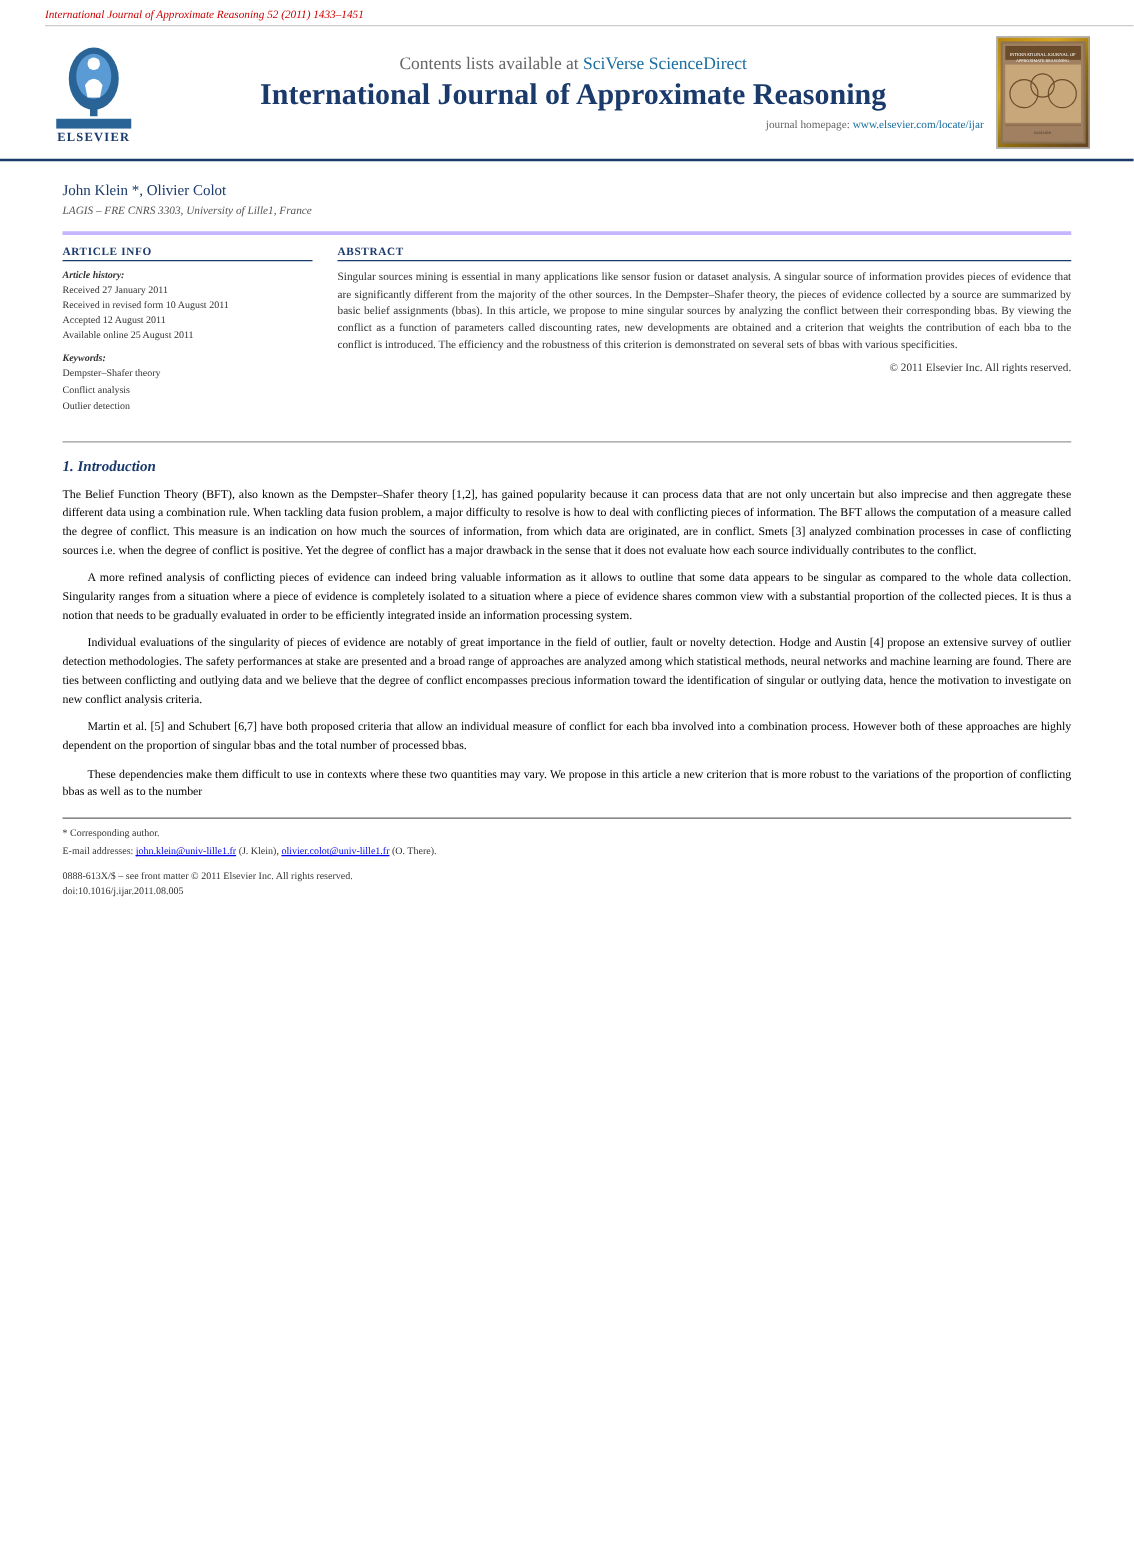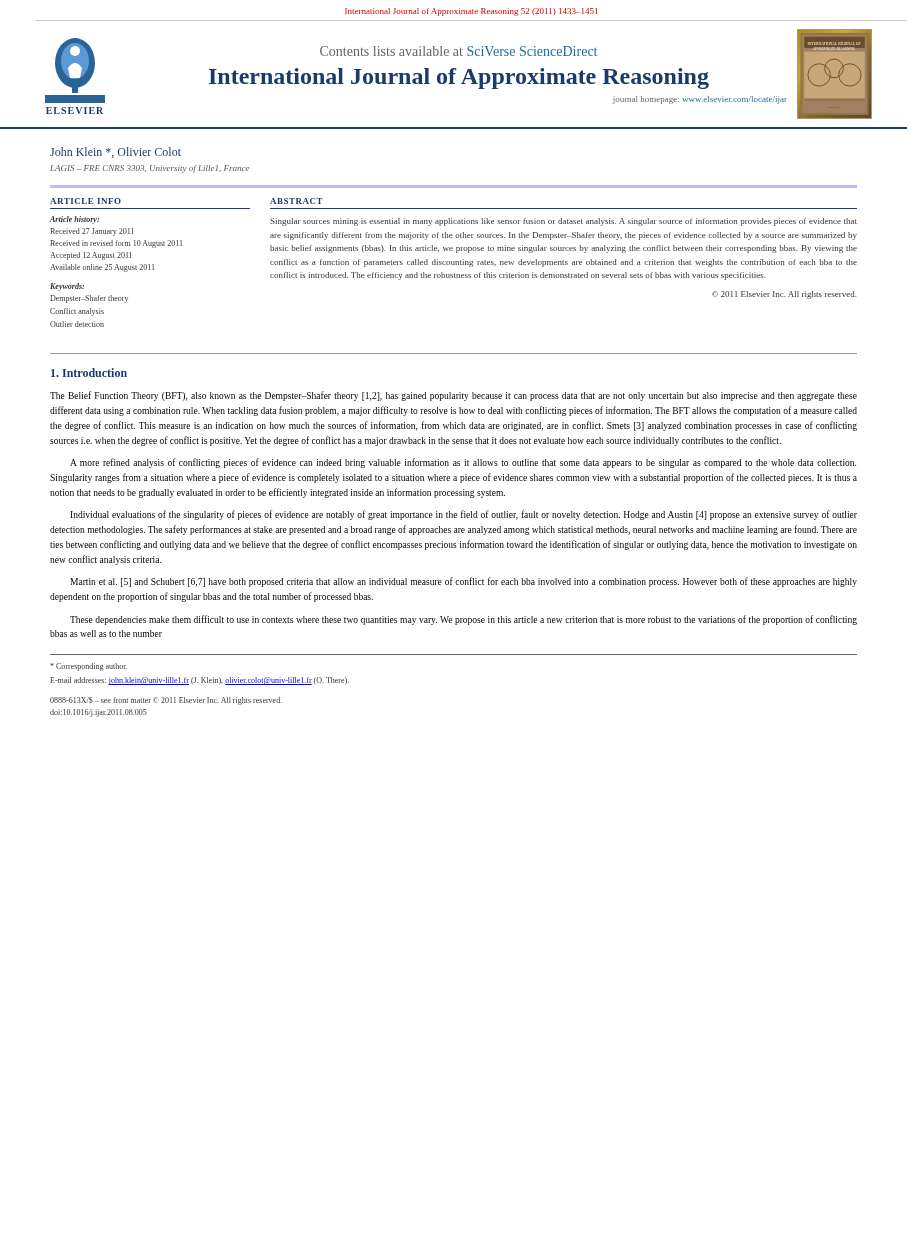--- a/index.html
+++ b/index.html
@@ -6,24 +6,24 @@
     body {
       background: #fff;
       font-family: 'Times New Roman', Times, serif;
       font-size: 10px;
       color: #000;
       width: 907px;
       min-height: 1238px;
     }
 
     .top-header {
-      text-align: center;
       padding: 6px 0 4px 0;
       font-size: 9px;
       color: #c00;
+      font-style: italic;
       border-bottom: 1px solid #ccc;
       margin-left: 36px;
     }
 
     .journal-banner {
       display: flex;
       align-items: center;
       padding: 8px 30px;
       border-bottom: 2px solid #1a3a6b;
       position: relative;
@@ -216,20 +216,21 @@
       border-top: 1px solid #999;
       margin: 10px 0;
     }
 
     .section-heading {
       font-size: 12px;
       font-weight: bold;
       color: #1a3a6b;
       margin-bottom: 8px;
       margin-top: 12px;
+      font-style: italic;
     }
 
     .body-text {
       font-size: 9.5px;
       color: #000;
       line-height: 1.55;
       text-align: justify;
       margin-bottom: 8px;
       text-indent: 20px;
     }

